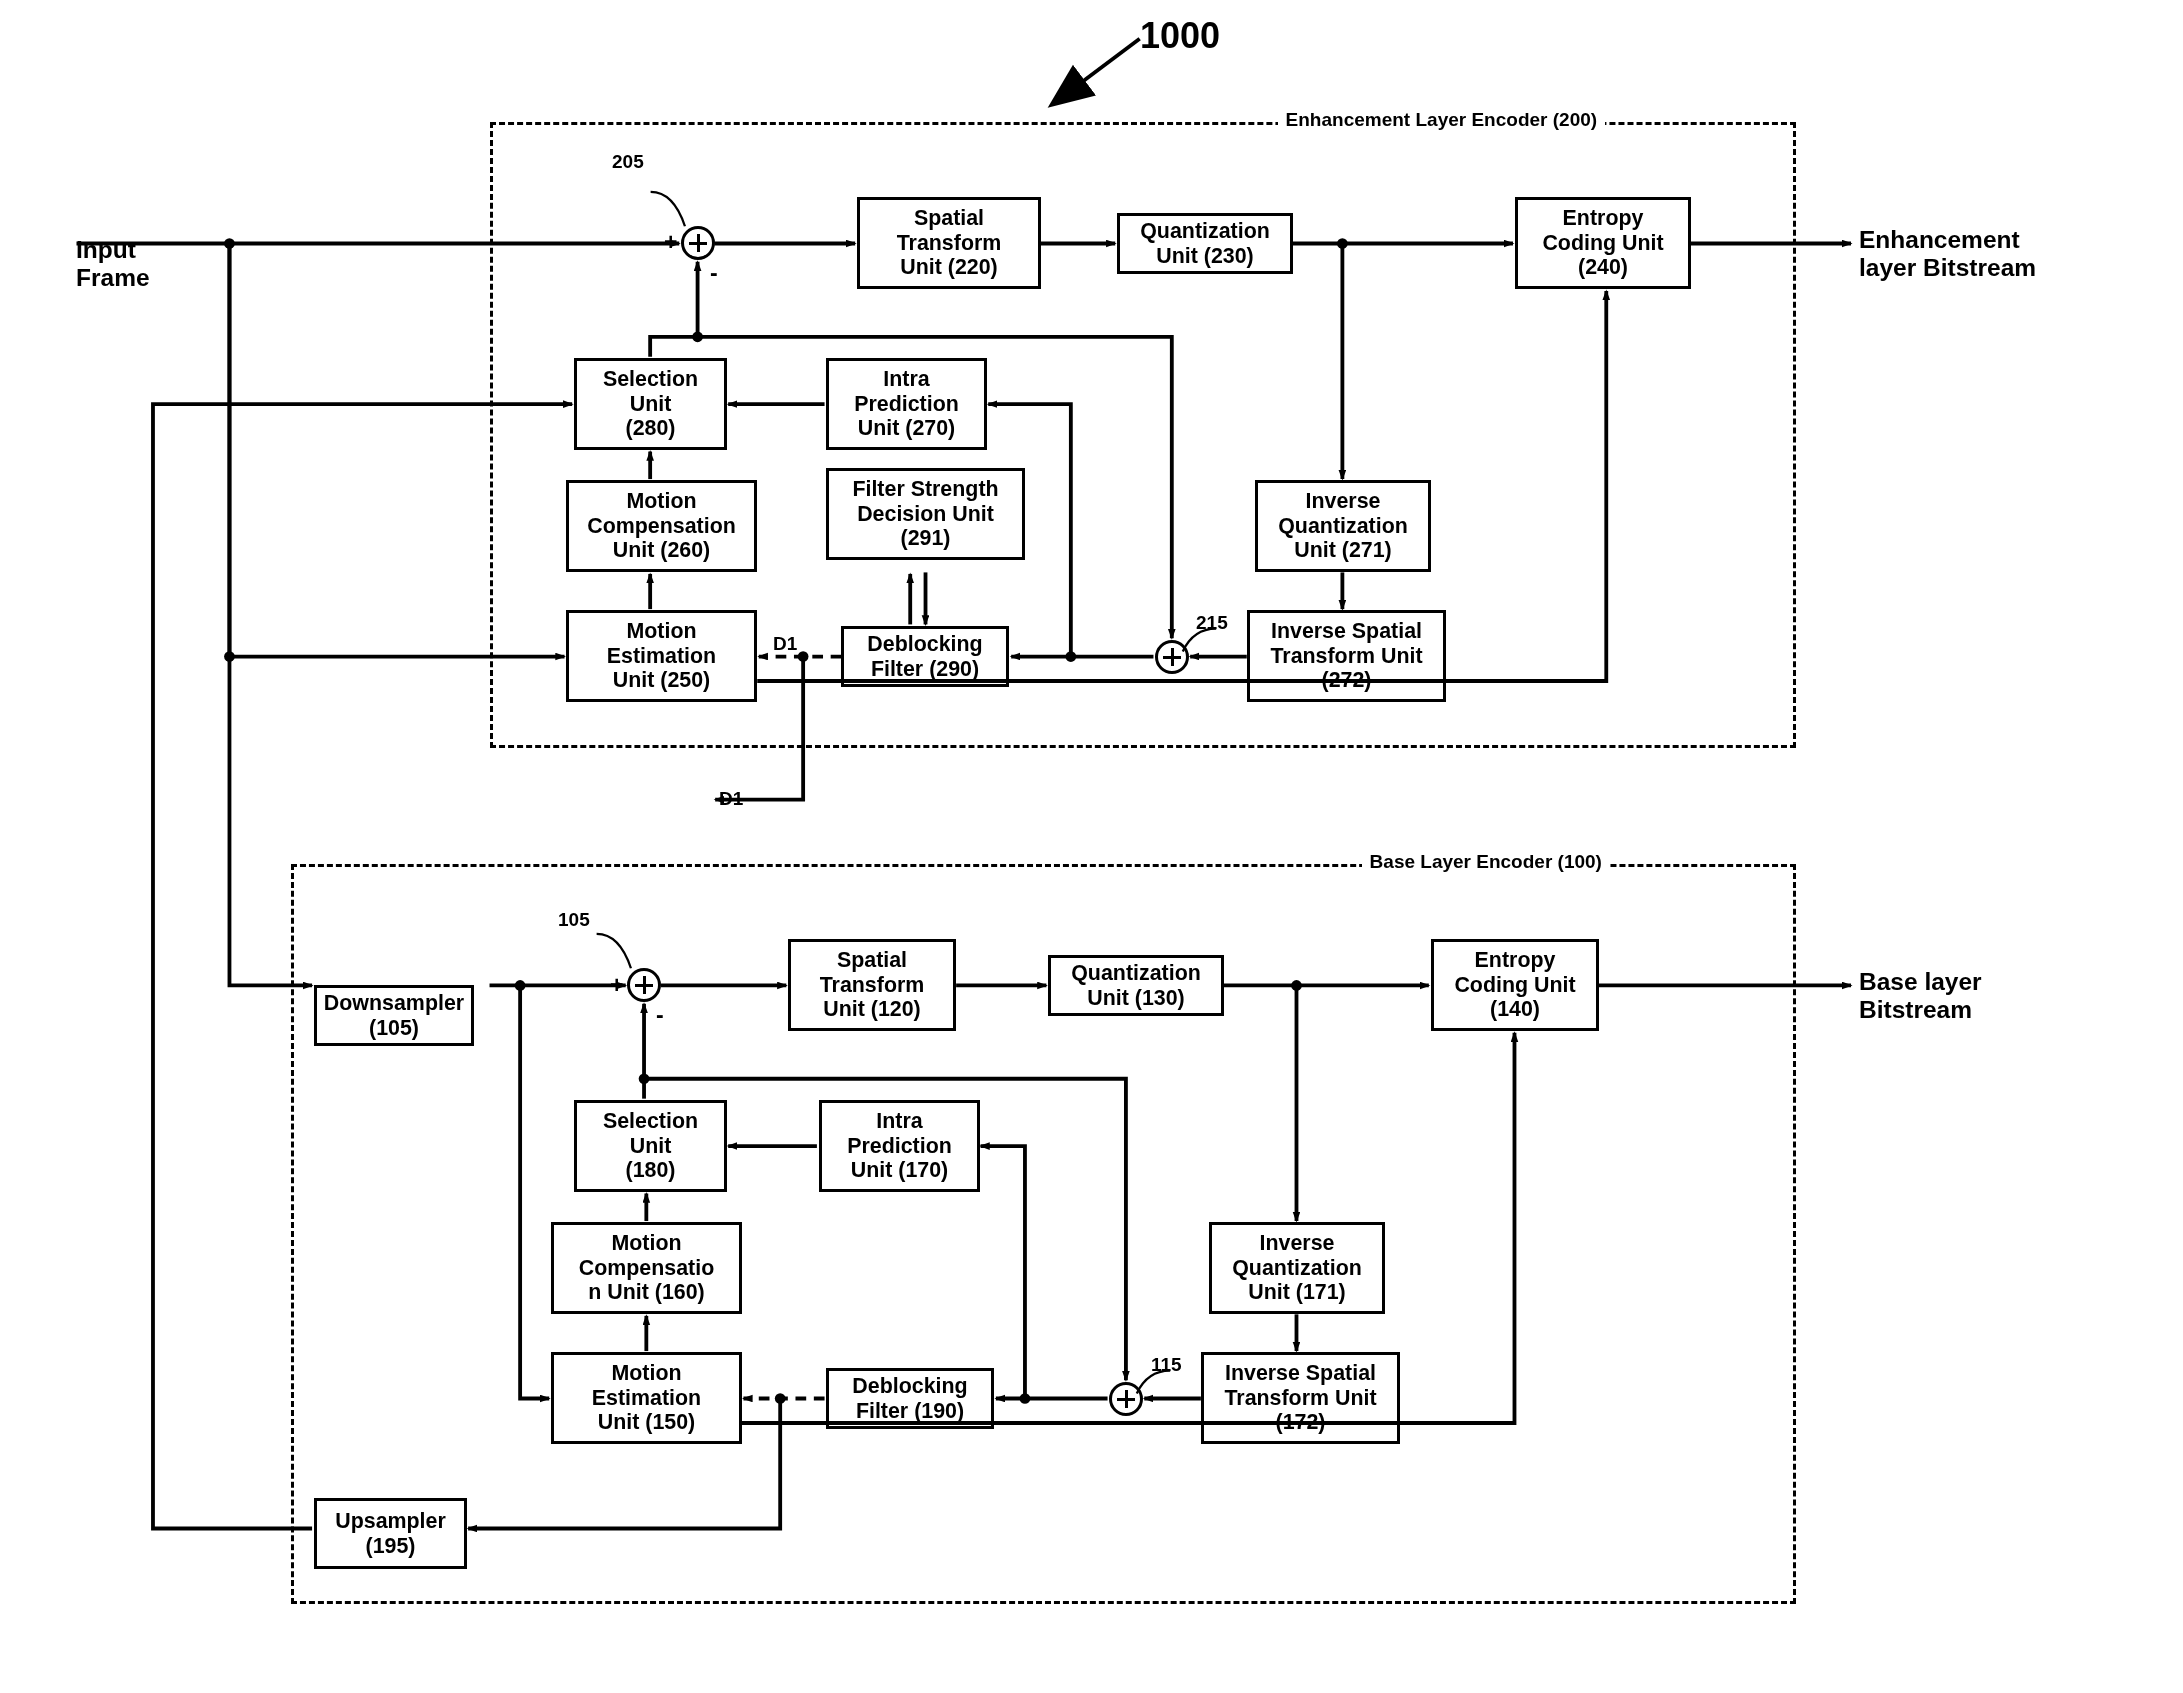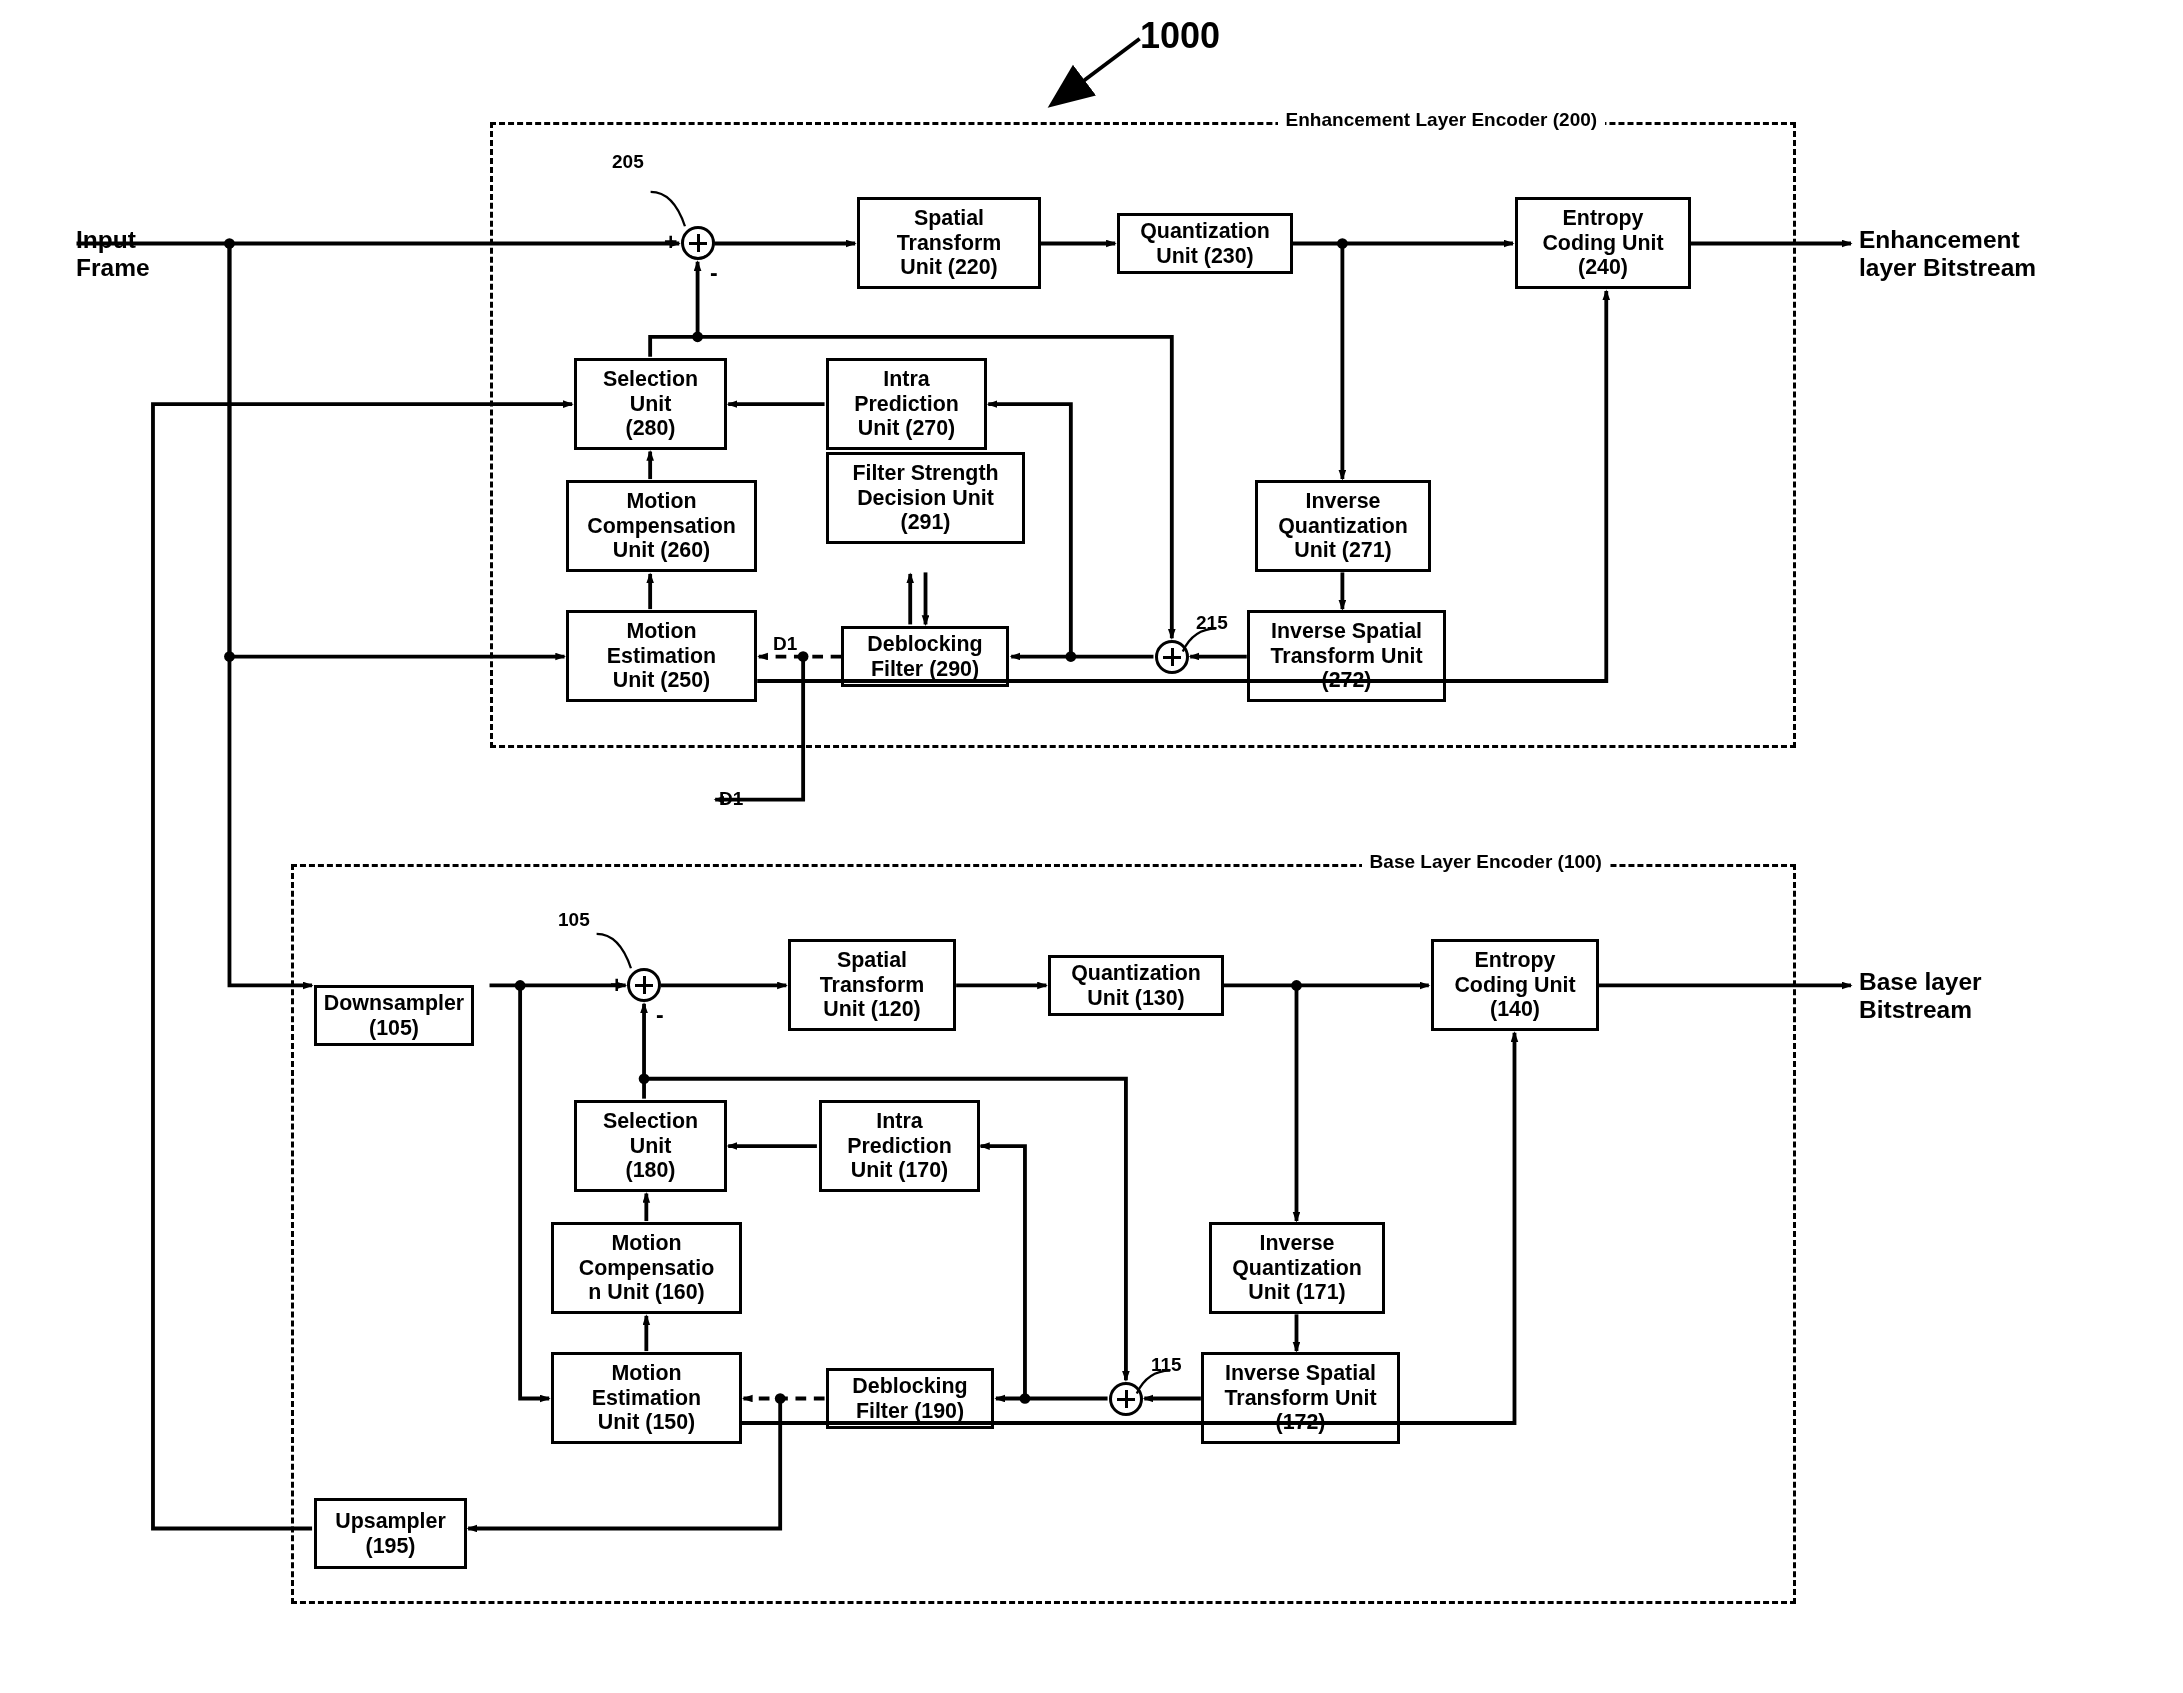--- a/index.html
+++ b/index.html
@@ -22,34 +22,34 @@
 <div class="label" style="left:1140px;top:15.3px;font-size:36px">1000</div>
 <svg width="92" height="69" style="left:1063px;top:31px" viewBox="0 0 120 90">
   <defs>
         <marker id="ah" markerWidth="14" markerHeight="14" refX="2" refY="5" orient="auto">
           <path d="M0,0 L12,5 L0,10 z" fill="#000"></path>
         </marker>
       </defs>
   <line x1="100" y1="10" x2="20" y2="70" stroke="#000" stroke-width="5" marker-end="url(#ah)"></line>
 </svg>
 
-<div class="label" style="left:76px;top:226px;width:107px;text-align:left">Input<br>Frame</div>
+<div class="label" style="left:76px;top:236px;width:107px;text-align:left">Input<br>Frame</div>
 
 <div class="dashed-box" style="left:490px;top:122px;width:1300px;height:620px"></div>
 <div class="label small" style="left:1278px;top:109px;background:#fff;padding:0 7.6px">Enhancement Layer Encoder (200)</div>
 
 <div class="box" style="left:857px;top:197px;width:184px;height:92px">Spatial<br>Transform<br>Unit (220)</div>
 <div class="box" style="left:1117px;top:213px;width:176px;height:61px">Quantization<br>Unit (230)</div>
 <div class="box" style="left:1515px;top:197px;width:176px;height:92px">Entropy<br>Coding Unit<br>(240)</div>
 
 <div class="box" style="left:574px;top:358px;width:153px;height:92px">Selection<br>Unit<br>(280)</div>
 <div class="box" style="left:826px;top:358px;width:161px;height:92px">Intra<br>Prediction<br>Unit (270)</div>
 
 <div class="box" style="left:566px;top:480px;width:191px;height:92px">Motion<br>Compensation<br>Unit (260)</div>
-<div class="box" style="left:826px;top:452px;width:199px;height:92px">Filter Strength<br>Decision Unit<br>(291)</div>
+<div class="box" style="left:826px;top:468px;width:199px;height:92px">Filter Strength<br>Decision Unit<br>(291)</div>
 <div class="box" style="left:1255px;top:480px;width:176px;height:92px">Inverse<br>Quantization<br>Unit (271)</div>
 
 <div class="box" style="left:566px;top:610px;width:191px;height:92px">Motion<br>Estimation<br>Unit (250)</div>
 <div class="box" style="left:841px;top:626px;width:168px;height:61px">Deblocking<br>Filter (290)</div>
 <div class="box" style="left:1247px;top:610px;width:199px;height:92px">Inverse Spatial<br>Transform Unit<br>(272)</div>
 
 <div class="sum" style="left:681px;top:226px"></div>
 <div class="label small" style="left:612px;top:151px">205</div>
 <svg width="61" height="54" style="left:643px;top:184px" viewBox="0 0 80 70">
       <path d="M10,10 Q40,10 55,55" stroke="#000" stroke-width="3" fill="none"></path>

